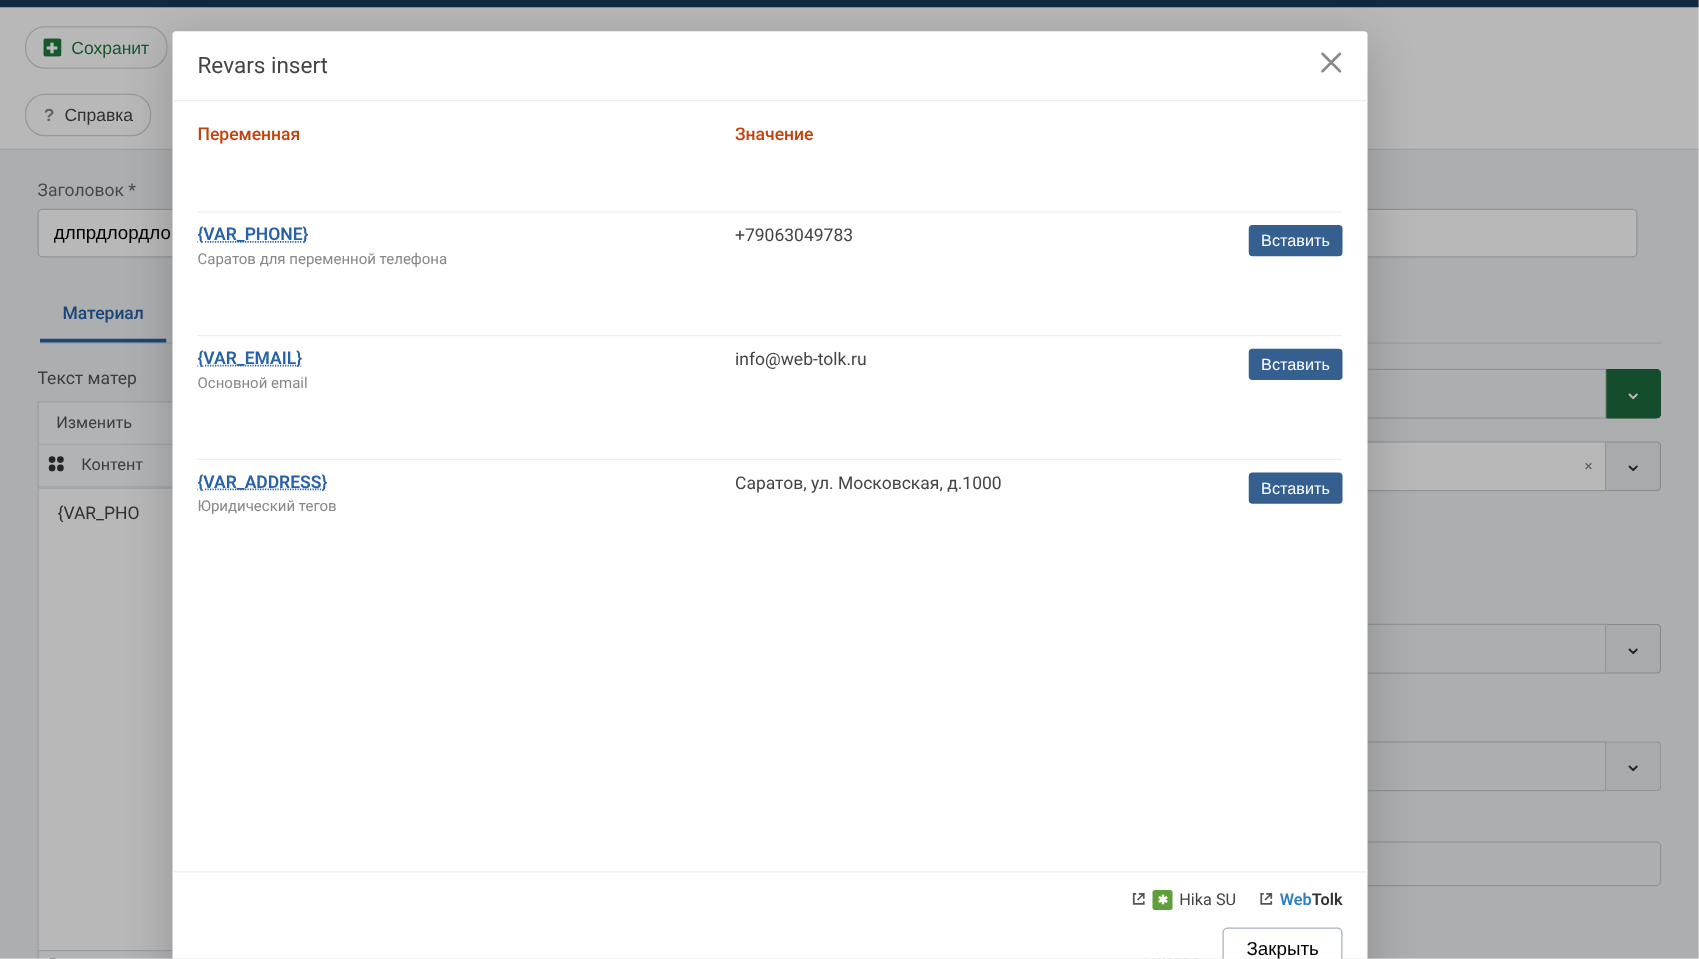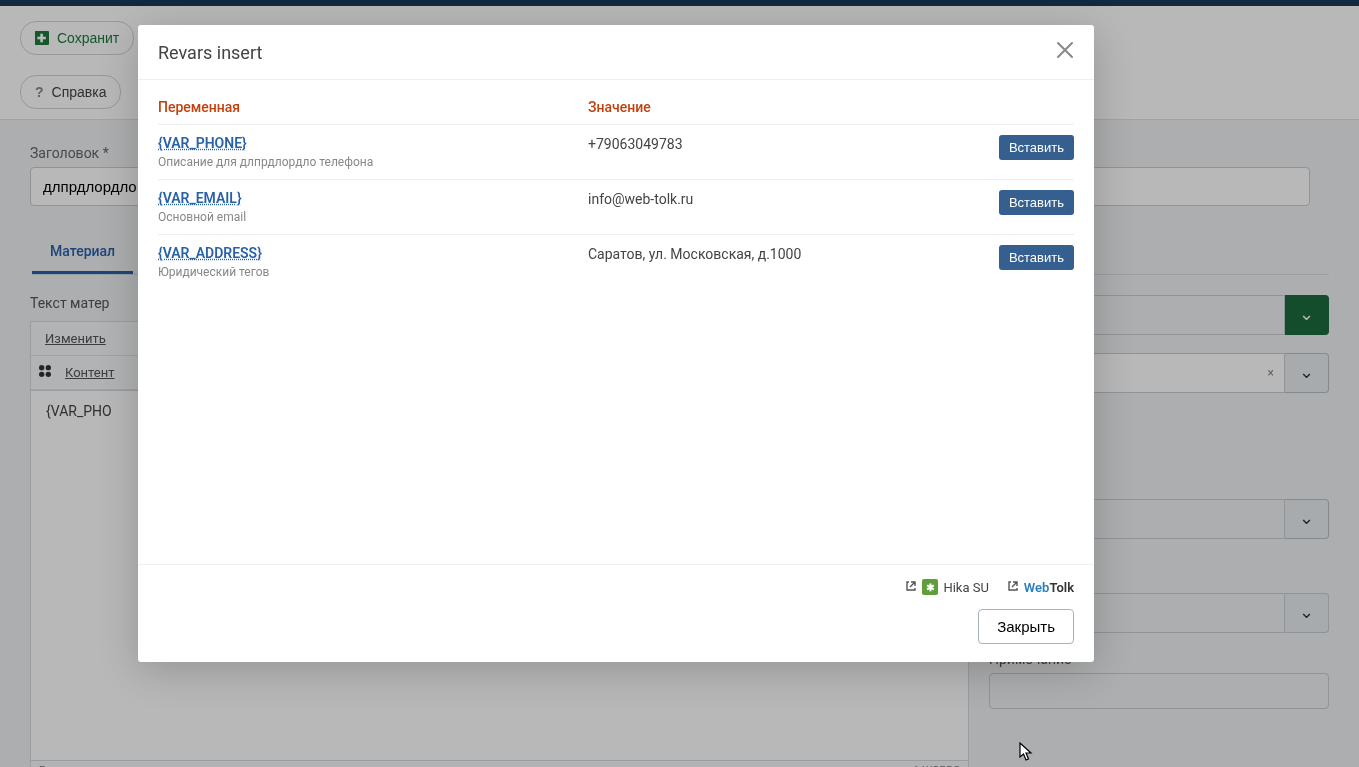--- a/index.html
+++ b/index.html
@@ -22,21 +22,21 @@
 
 .tabs { display: flex; border-bottom: 1px solid #d7dbe0; margin-top: 25px; margin-left: 2px; }
 .tab { padding: 12px 18px; color: #2761a8; cursor: pointer; border-bottom: 3px solid transparent; }
 .tab.active { border-bottom-color: #2761a8; color: #2761a8; font-weight: 500; }
 
 .editor-container { display: flex; gap: 20px; margin-top: 20px; }
 .editor-left { flex: 1; }
 .editor-label { color: #555; margin-bottom: 10px; }
 .editor-toolbar { border: 1px solid #d5d9de; background: #f7f8fa; font-size: 13px; }
 .editor-toolbar-row { display:flex; align-items:center; border-bottom: 1px solid #e0e3e7; padding: 4px 6px; gap:4px; }
-.ed-btn { padding: 5px 8px; cursor:pointer; color:#555;text-decoration:underline; }
+.ed-btn { padding: 5px 8px; cursor:pointer; color:#555; }
 .editor-body { border: 1px solid #d5d9de; border-top:none; min-height: 370px; padding: 12px 15px; background:#fff; position:relative; }
 .editor-status { display:flex; justify-content:space-between; border:1px solid #d5d9de; border-top:none; padding: 3px 8px; font-size: 11px; color:#777; background:#f7f8fa; }
 
 .sidebar-right { width: 340px; display:flex; flex-direction:column; gap: 18px; }
 .sidebar-group { display:flex; align-items:center; }
 .sidebar-input { flex:1; padding: 9px 12px; border:1px solid #c7cdd3; border-radius: 4px 0 0 4px; }
 .sidebar-dd { width:44px; height:40px; border:1px solid #b7bfc7; border-left:none; border-radius: 0 4px 4px 0; background:#e9edf0; display:flex; align-items:center; justify-content:center; cursor:pointer; }
 .sidebar-dd.green { background:#1d6b3e; color:#fff; border-color:#1d6b3e; }
 .tag-pill { display:inline-flex; align-items:center; gap:4px; padding:6px 10px; border:1px solid #c7cdd3; border-radius: 4px 0 0 4px; background:#fff; }
 .tags-row { display:flex; }
@@ -48,21 +48,21 @@
 .modal-header { display:flex; align-items:center; justify-content:space-between; padding: 16px 20px; border-bottom:1px solid #eee; }
 .modal-title { font-size: 18px; font-weight: 400; color:#444; }
 .close-x { cursor:pointer; color:#888; font-size: 22px; line-height: 1; }
 .modal-body { padding: 10px 20px 20px; }
 
 .tbl-head { display:flex; padding: 9px 0; font-weight:500; color:#c2410c; }
 .col-var { flex: 0 0 430px; }
 .col-val { flex: 1; }
 .col-btn { flex: 0 0 70px; text-align:right; }
 
-.tbl-row { display:flex; align-items:flex-start; padding: 10px 0; border-top:1px solid #eee; }
+.tbl-row { display:flex; align-items:flex-start; padding: 10px 0; border-top:1px solid #eee;margin-top:44px; }
 .var-link { color:#2761a8; font-weight:600; text-decoration:underline; text-decoration-style: dotted; cursor:pointer; }
 .var-desc { color:#888; font-size: 12px; margin-top:4px; }
 .val-text { color:#444; padding-top: 1px; }
 .insert-btn { background:#355f8e; color:#fff; border:none; padding: 5px 10px; border-radius:3px; font-size:13px; cursor:pointer; }
 
 .modal-footer { border-top:1px solid #eee; padding: 14px 20px 18px; display:flex; justify-content:flex-end; flex-direction:column; gap: 14px; }
 .sponsor-row { display:flex; justify-content:flex-end; align-items:center; gap: 18px; font-size: 13px; color:#444; }
 .sponsor-item { display:flex; align-items:center; gap: 5px; cursor:pointer; }
 .ext-icon { font-size: 12px; color:#555; }
 .hika-badge { width:16px; height:16px; background:#5e9e3b; border-radius:2px; display:inline-flex; align-items:center; justify-content:center; color:#fff; font-size:10px; font-weight:bold; }
@@ -200,21 +200,21 @@
     <div class="modal-body">
       <div class="tbl-head">
         <div class="col-var">Переменная</div>
         <div class="col-val">Значение</div>
         <div class="col-btn"></div>
       </div>
 
       <div class="tbl-row">
         <div class="col-var">
           <div class="var-link">{VAR_PHONE}</div>
-          <div class="var-desc">Описание для длпрдлордло телефона</div>
+          <div class="var-desc">Саратов для переменной телефона</div>
         </div>
         <div class="col-val val-text">+79063049783</div>
         <div class="col-btn"><button class="insert-btn">Вставить</button></div>
       </div>
 
       <div class="tbl-row">
         <div class="col-var">
           <div class="var-link">{VAR_EMAIL}</div>
           <div class="var-desc">Основной email</div>
         </div>

